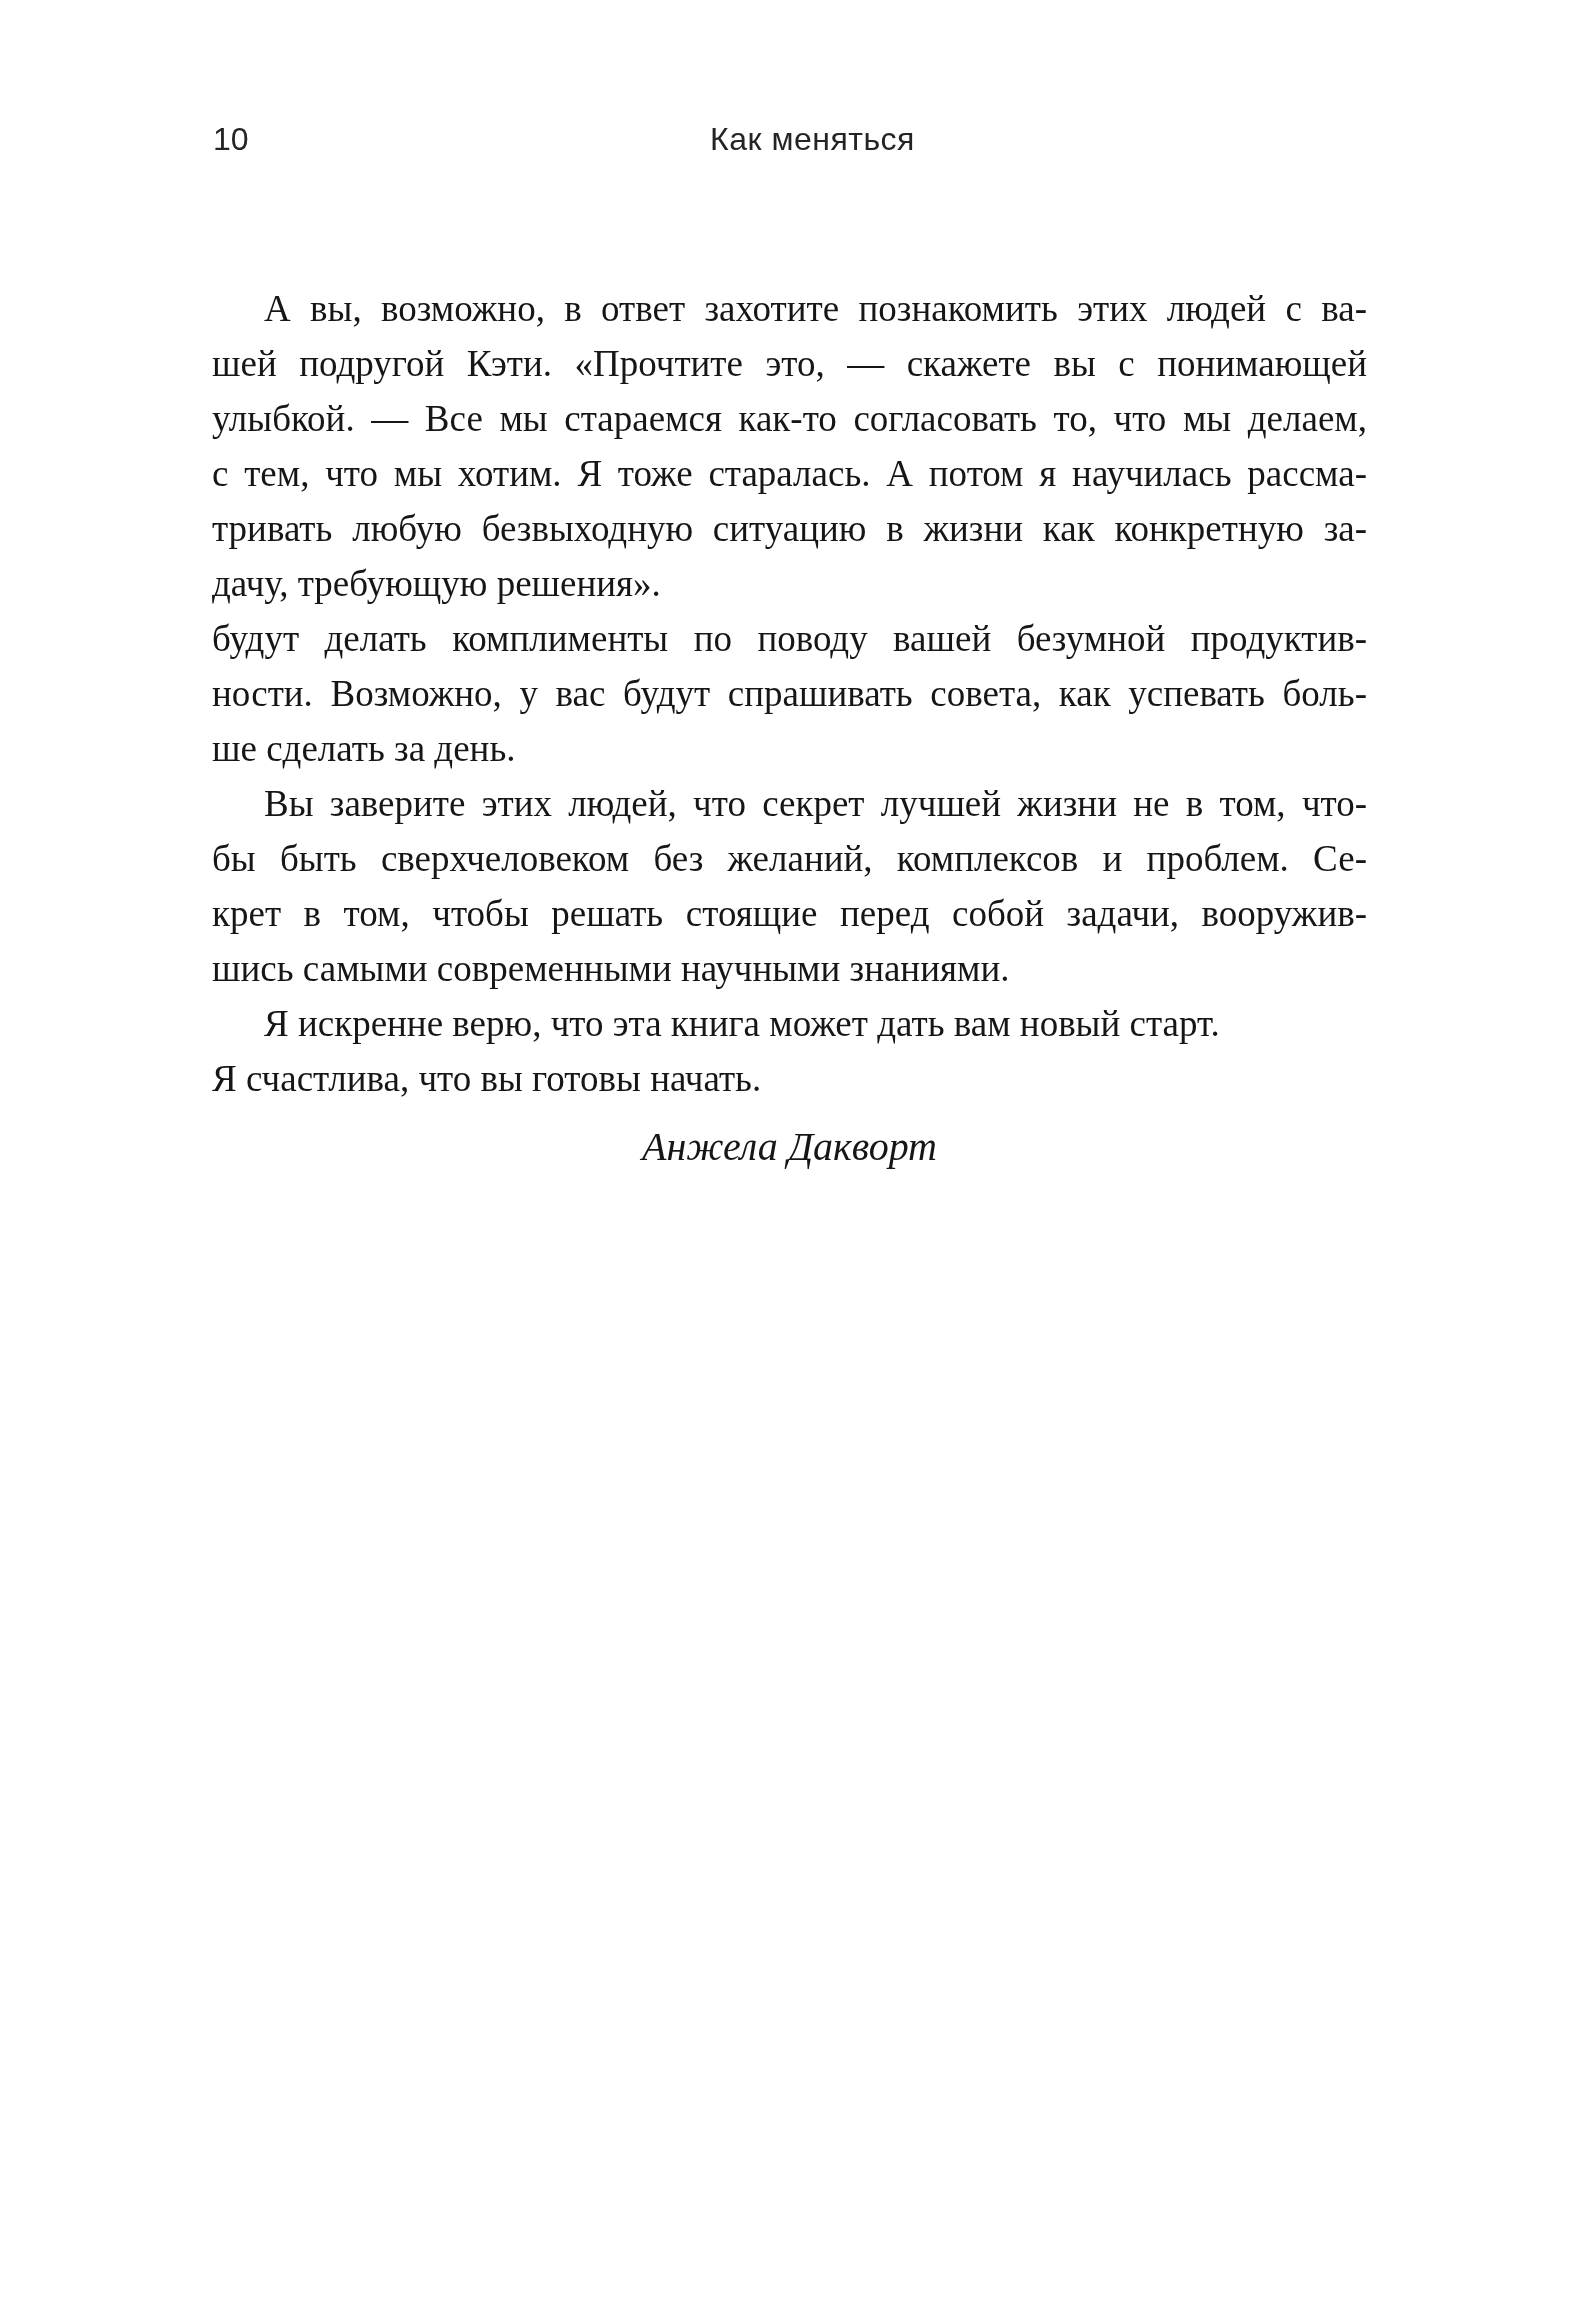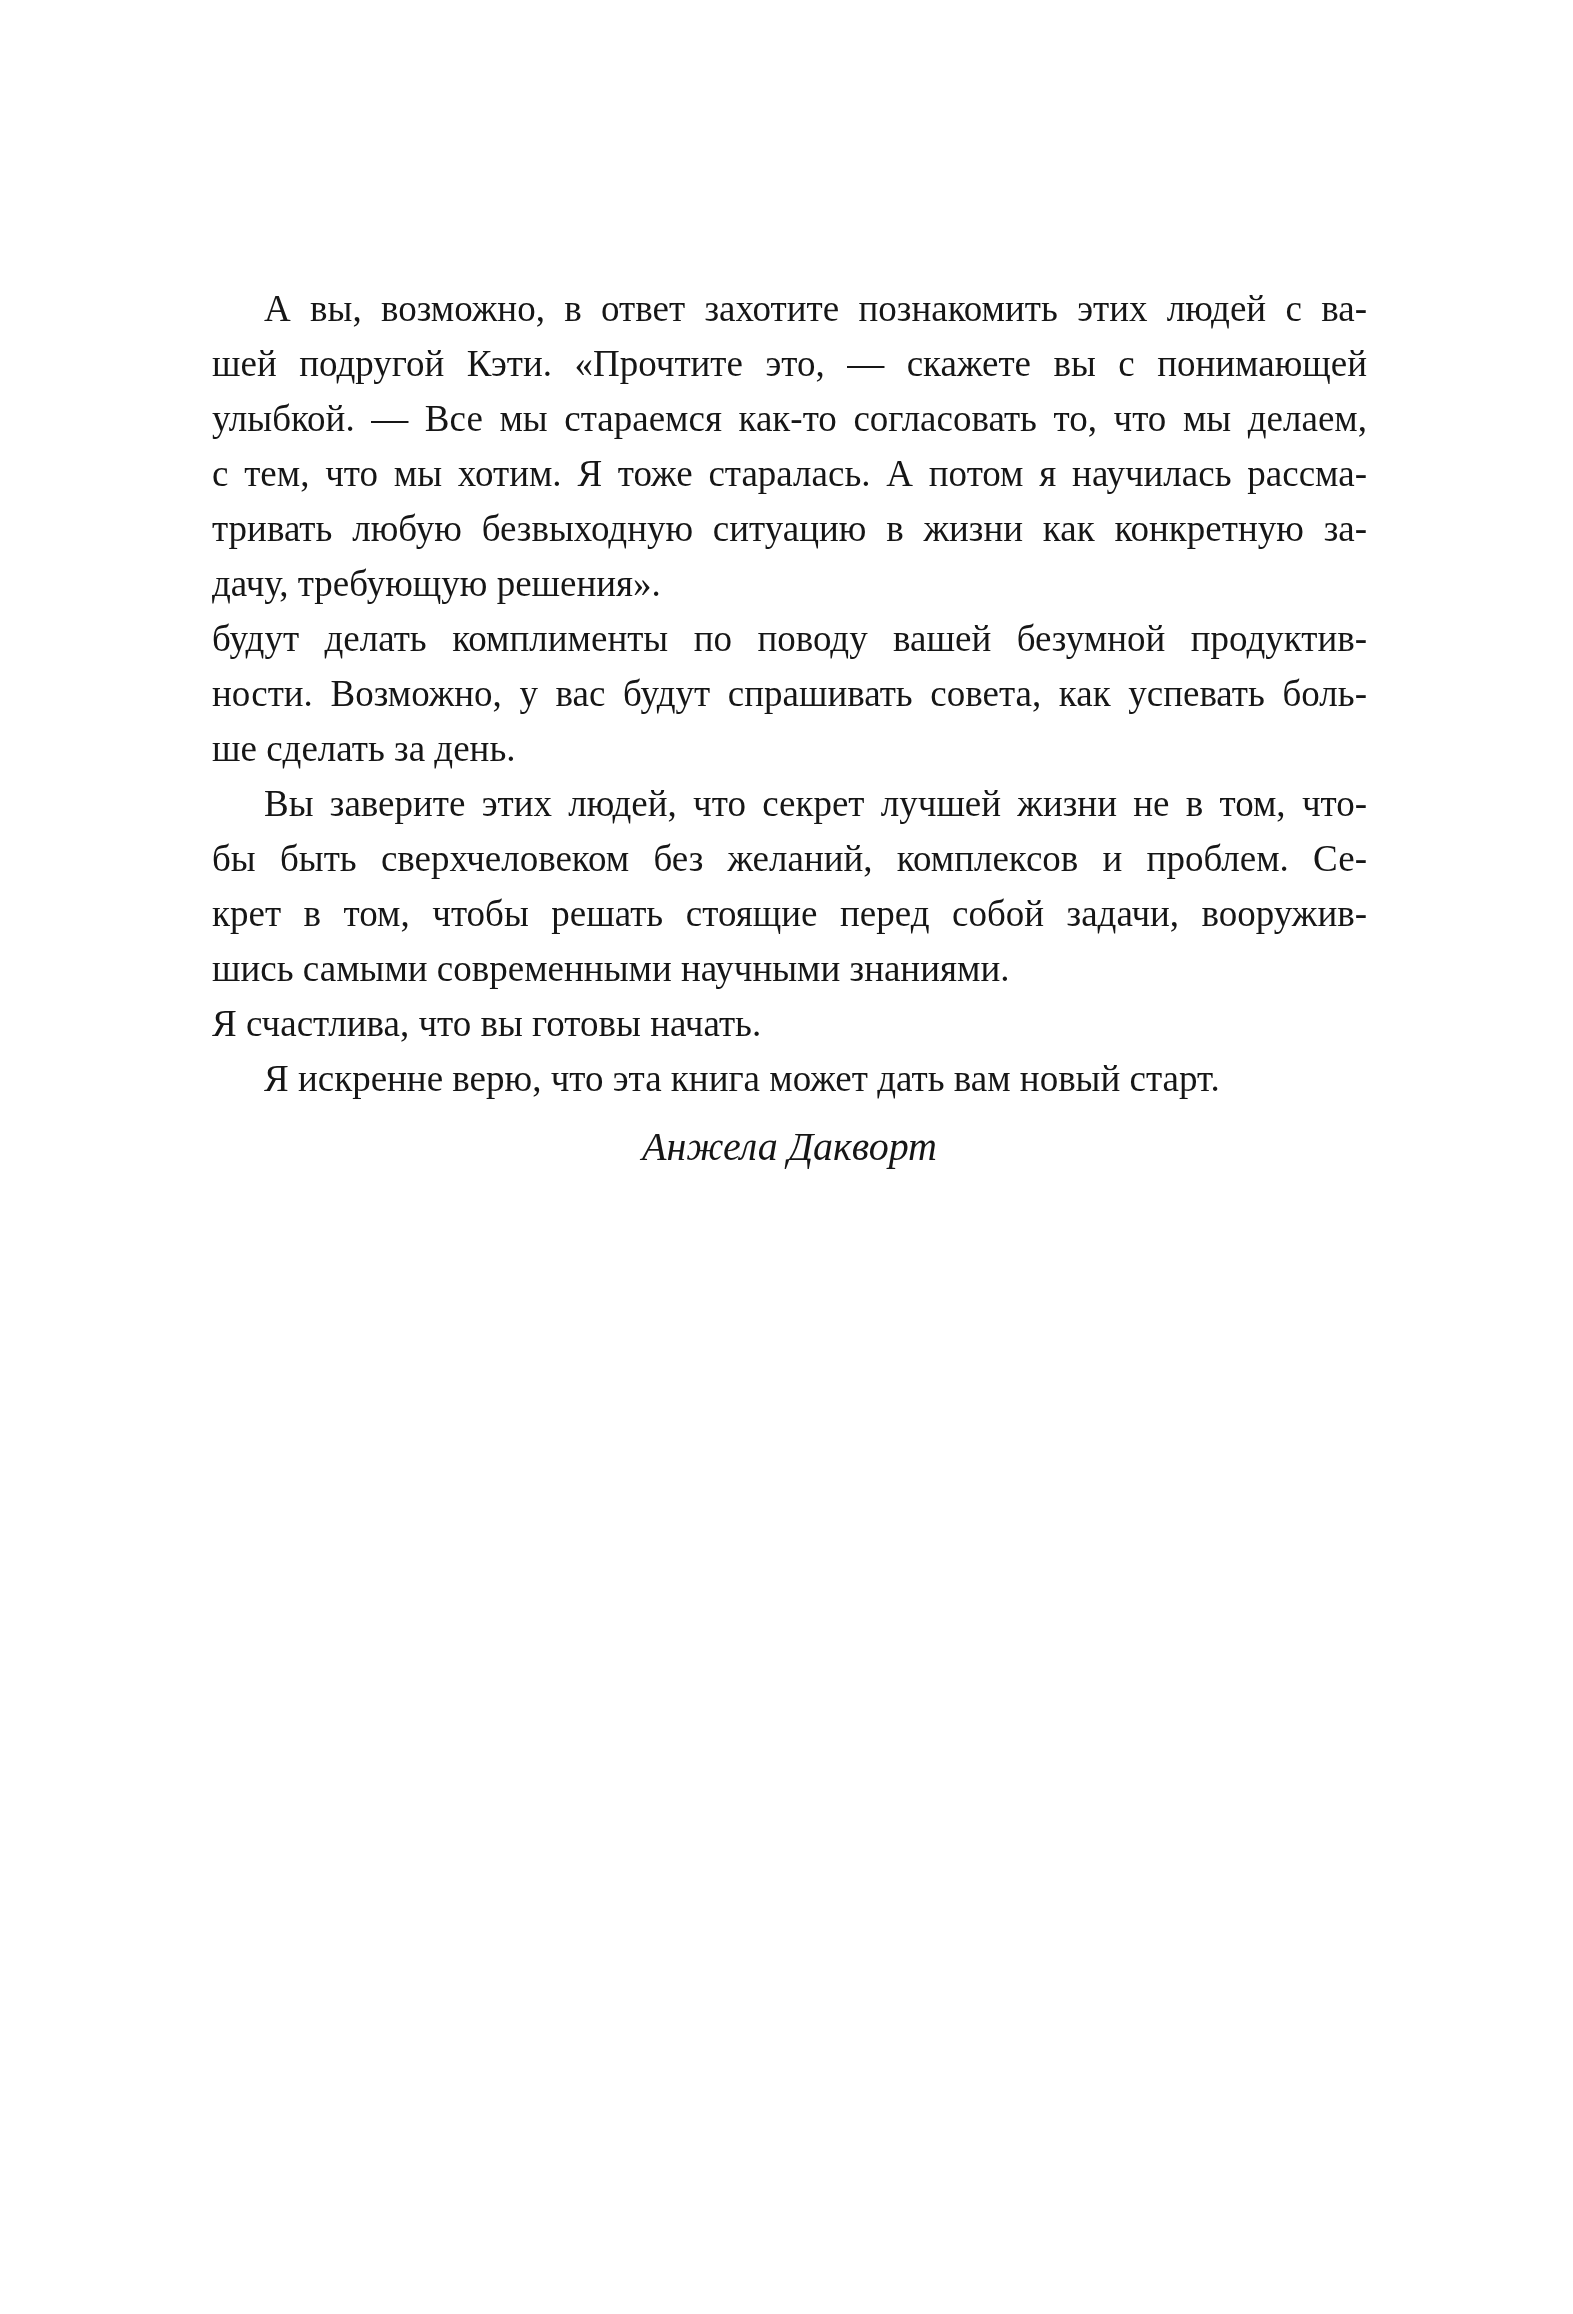--- a/index.html
+++ b/index.html
@@ -76,20 +76,26 @@
     font-size: 40px;
     line-height: 55px;
     color: #161616;
   }
 </style>
 </head>
 <body>
 
 <div class="page">
 
+  <header class="running-head">
+    <span class="page-number">10</span>
+    <div class="running-title-wrap">
+      <span>Как меняться</span>
+    </div>
+  </header>
 
   <main class="body-text">
 
     <div class="paragraph">
       <div class="line indent">А вы, возможно, в ответ захотите познакомить этих людей с ва-</div>
       <div class="line">шей подругой Кэти. «Прочтите это, — скажете вы с понимающей</div>
       <div class="line">улыбкой. — Все мы стараемся как-то согласовать то, что мы делаем,</div>
       <div class="line">с тем, что мы хотим. Я тоже старалась. А потом я научилась рассма-</div>
       <div class="line">тривать любую безвыходную ситуацию в жизни как конкретную за-</div>
       <div class="line last">дачу, требующую решения».</div>
@@ -102,22 +108,22 @@
     </div>
 
     <div class="paragraph">
       <div class="line indent">Вы заверите этих людей, что секрет лучшей жизни не в том, что-</div>
       <div class="line">бы быть сверхчеловеком без желаний, комплексов и проблем. Се-</div>
       <div class="line">крет в том, чтобы решать стоящие перед собой задачи, вооружив-</div>
       <div class="line last">шись самыми современными научными знаниями.</div>
     </div>
 
     <div class="paragraph">
+      <div class="line indent last">Я искренне верю, что эта книга может дать вам новый старт.</div>
       <div class="line last">Я счастлива, что вы готовы начать.</div>
-      <div class="line indent last">Я искренне верю, что эта книга может дать вам новый старт.</div>
     </div>
 
   </main>
 
   <div class="signature">Анжела Дакворт</div>
 
 </div>
 
 
 </body></html>

